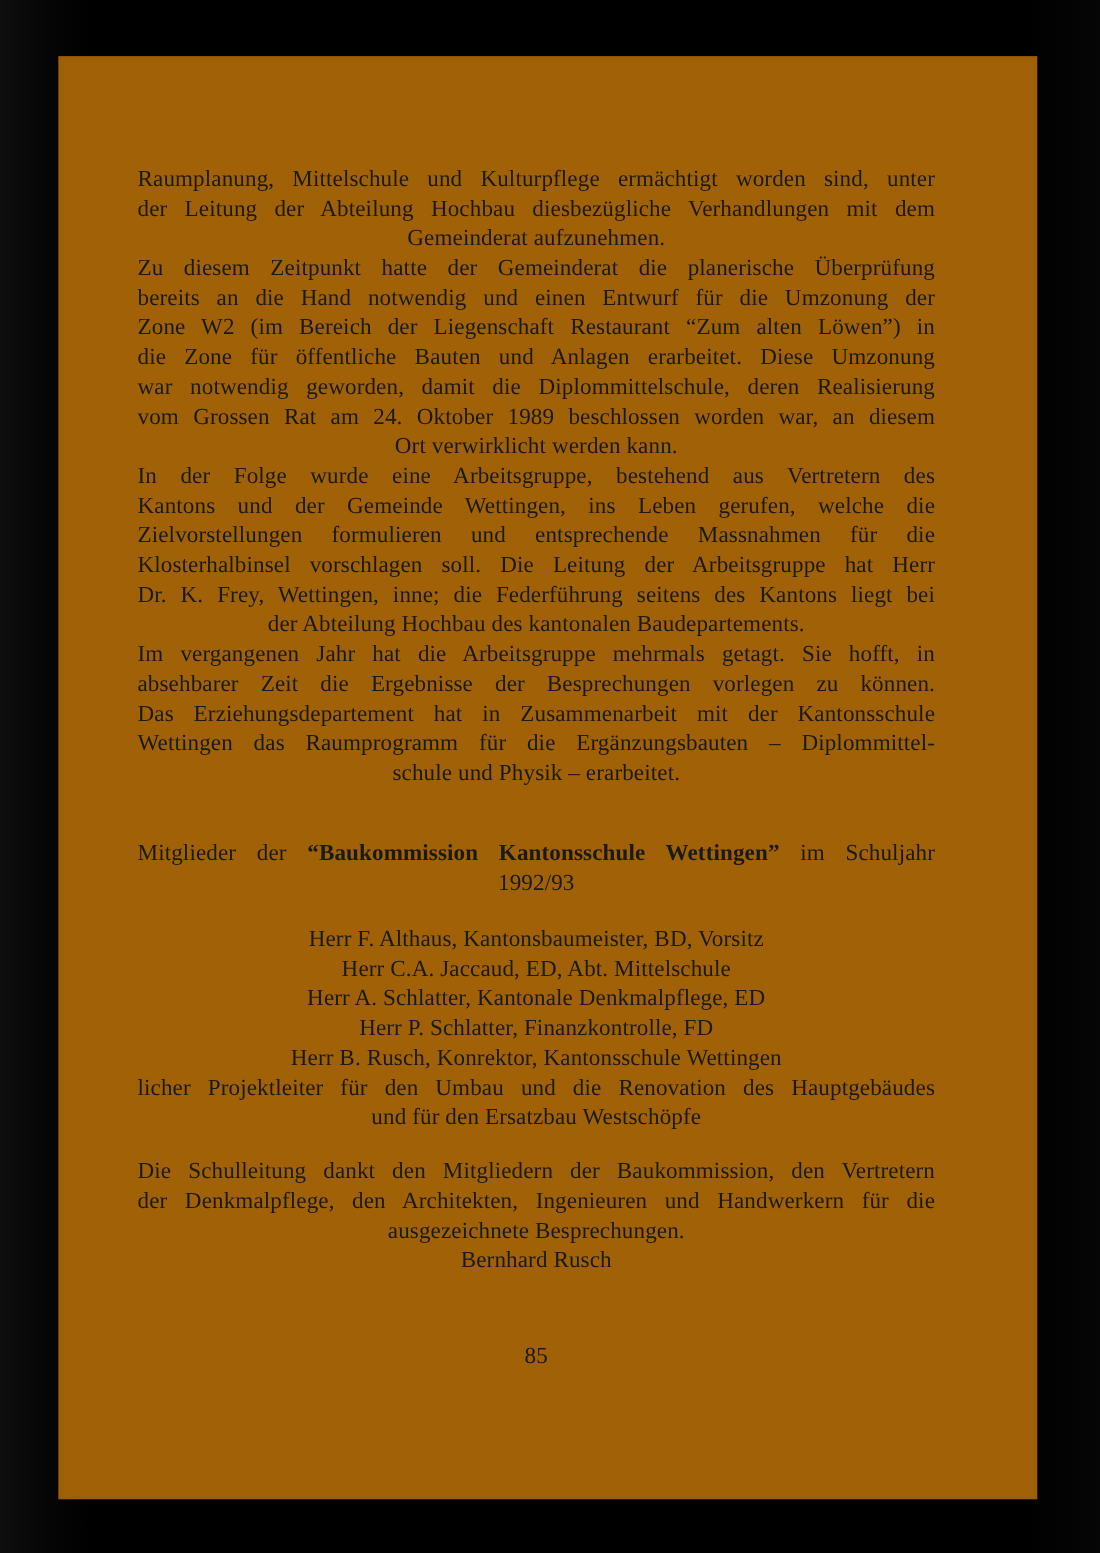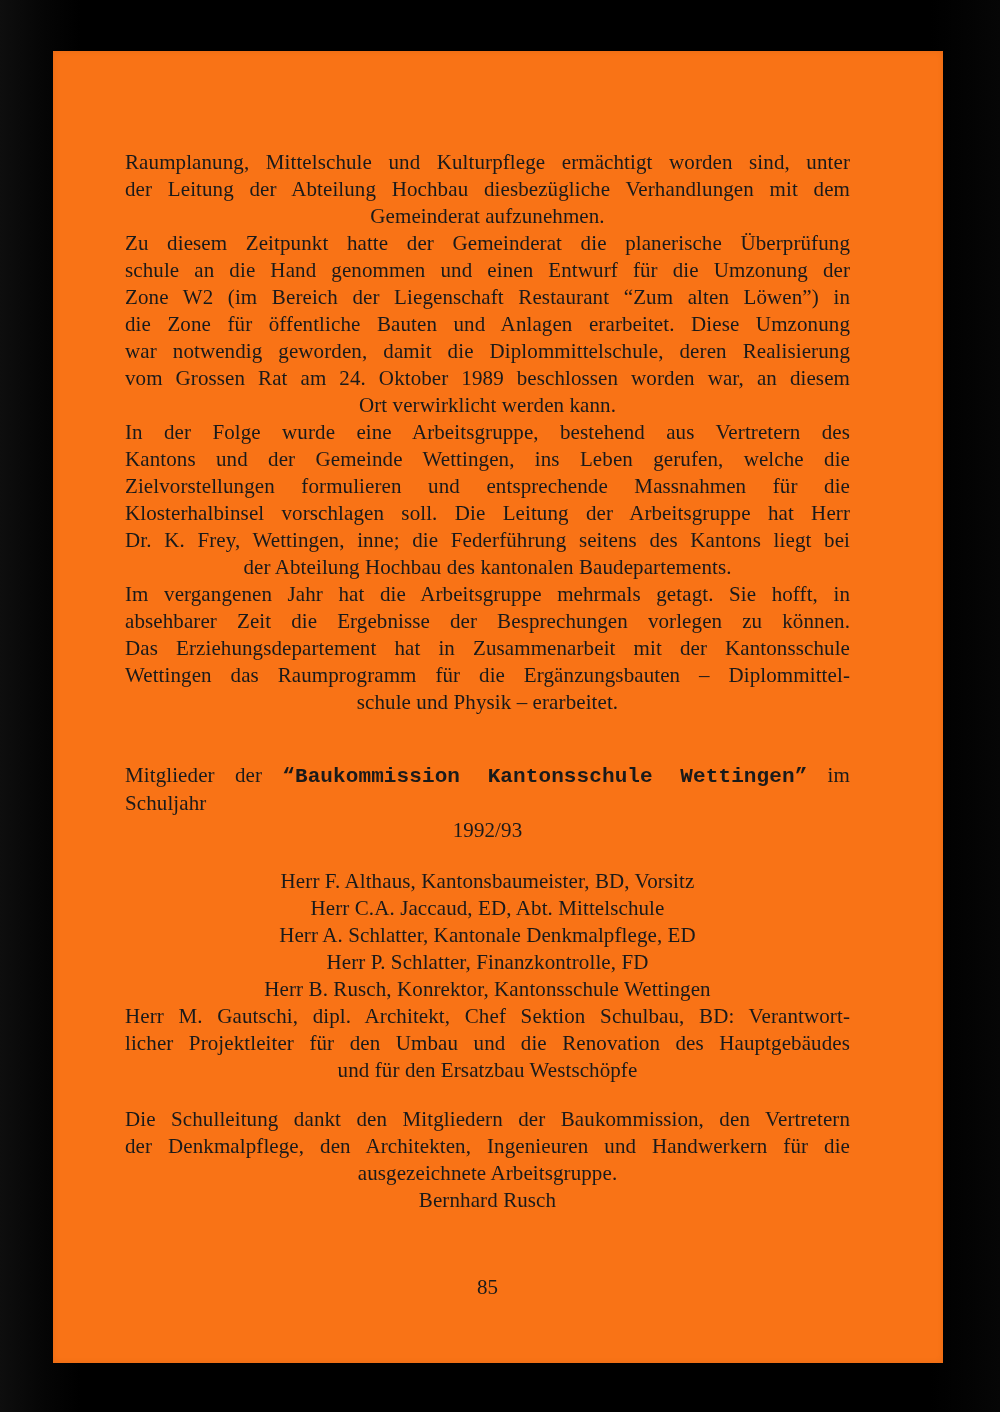--- a/index.html
+++ b/index.html
@@ -11,37 +11,37 @@
     overflow: hidden;
   }
   .backdrop {
     position: absolute; inset: 0;
     background: linear-gradient(90deg, #0e0e0e 0px, #050505 45px, #000 80px, #000 930px, #060606 1000px);
   }
   .page {
     position: absolute;
     left: 53px; top: 51px;
     width: 890px; height: 1312px;
-    background: #f97316;
+    background: #a16207;
     box-shadow: inset 0 0 6px rgba(0,0,0,0.08);
   }
   .content {
     position: absolute;
     left: 72px; top: 98px;
     width: 725px;
     color: #1a1a1a;
     font-size: 21px;
     line-height: 27px;
     letter-spacing: 0.1px;
   }
   .ln { text-align: center; }
   .ln.j { text-align: justify; text-align-last: justify; }
   .ln.right { text-align: center; }
   .ln.center { }
-  .b { font-weight: bold; font-family: Liberation Mono, monospace; }
+  .b { font-weight: bold; }
   .gap-heading { margin-top: 46px; }
   .gap-list { margin-top: 24px; }
   .gap-thanks { margin-top: 22px; }
   .gap-pagenum { margin-top: 60px; }
 </style>
 </head>
 <body>
 
 <div class="backdrop"></div>
 
@@ -49,21 +49,21 @@
   <div class="content">
 
     <div>
       <div class="ln j">Raumplanung, Mittelschule und Kulturpflege ermächtigt worden sind, unter</div>
       <div class="ln j">der Leitung der Abteilung Hochbau diesbezügliche Verhandlungen mit dem</div>
       <div class="ln">Gemeinderat aufzunehmen.</div>
     </div>
 
     <div>
       <div class="ln j">Zu diesem Zeitpunkt hatte der Gemeinderat die planerische Überprüfung</div>
-      <div class="ln j">schule an die Hand genommen und einen Entwurf für die Umzonung der</div>
+      <div class="ln j">bereits an die Hand notwendig und einen Entwurf für die Umzonung der</div>
       <div class="ln j">Zone W2 (im Bereich der Liegenschaft Restaurant “Zum alten Löwen”) in</div>
       <div class="ln j">die Zone für öffentliche Bauten und Anlagen erarbeitet. Diese Umzonung</div>
       <div class="ln j">war notwendig geworden, damit die Diplommittelschule, deren Realisierung</div>
       <div class="ln j">vom Grossen Rat am 24. Oktober 1989 beschlossen worden war, an diesem</div>
       <div class="ln">Ort verwirklicht werden kann.</div>
     </div>
 
     <div>
       <div class="ln j">In der Folge wurde eine Arbeitsgruppe, bestehend aus Vertretern des</div>
       <div class="ln j">Kantons und der Gemeinde Wettingen, ins Leben gerufen, welche die</div>
@@ -85,28 +85,27 @@
       <div class="ln j"><span>Mitglieder der </span><span class="b">“Baukommission Kantonsschule Wettingen”</span><span> im Schuljahr</span></div>
       <div class="ln">1992/93</div>
     </div>
 
     <div class="gap-list">
       <div class="ln">Herr F. Althaus, Kantonsbaumeister, BD, Vorsitz</div>
       <div class="ln">Herr C.A. Jaccaud, ED, Abt. Mittelschule</div>
       <div class="ln">Herr A. Schlatter, Kantonale Denkmalpflege, ED</div>
       <div class="ln">Herr P. Schlatter, Finanzkontrolle, FD</div>
       <div class="ln">Herr B. Rusch, Konrektor, Kantonsschule Wettingen</div>
-      <div class="ln j">Herr M. Gautschi, dipl. Architekt, Chef Sektion Schulbau, BD: Verantwort-</div>
       <div class="ln j">licher Projektleiter für den Umbau und die Renovation des Hauptgebäudes</div>
       <div class="ln">und für den Ersatzbau Westschöpfe</div>
     </div>
 
     <div class="gap-thanks">
       <div class="ln j">Die Schulleitung dankt den Mitgliedern der Baukommission, den Vertretern</div>
       <div class="ln j">der Denkmalpflege, den Architekten, Ingenieuren und Handwerkern für die</div>
-      <div class="ln">ausgezeichnete Arbeitsgruppe.</div>
+      <div class="ln">ausgezeichnete Besprechungen.</div>
       <div class="ln right">Bernhard Rusch</div>
     </div>
 
     <div class="ln center gap-pagenum">85</div>
 
   </div>
 </div>
 
 </body></html>

